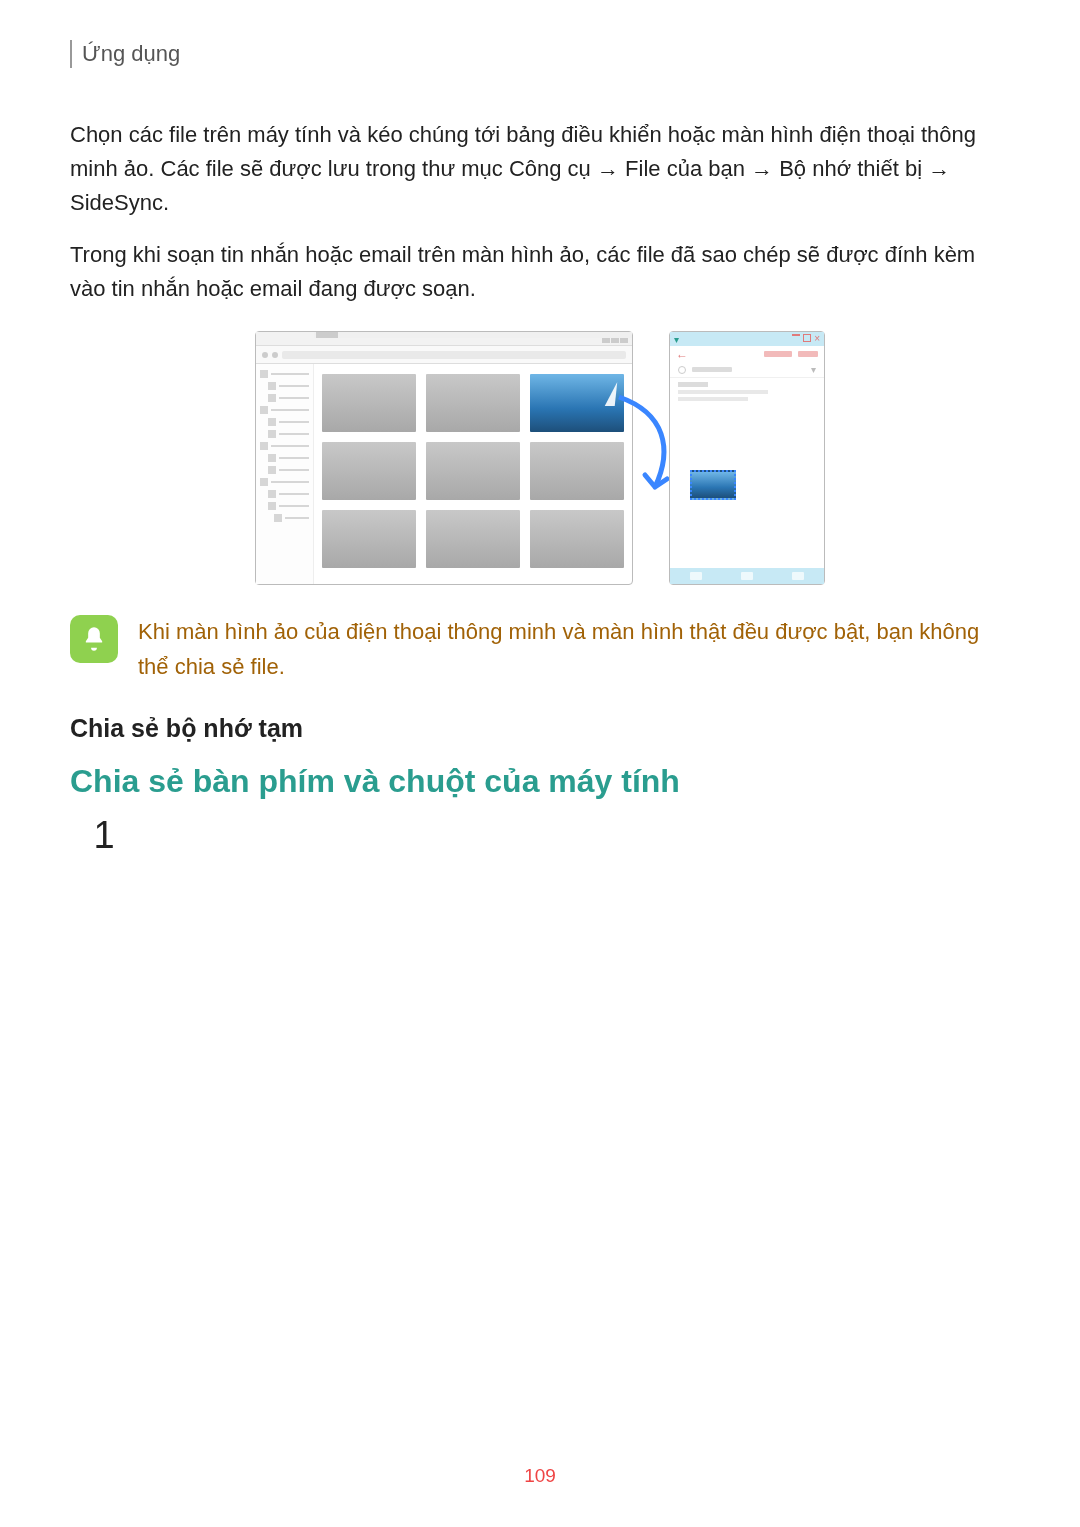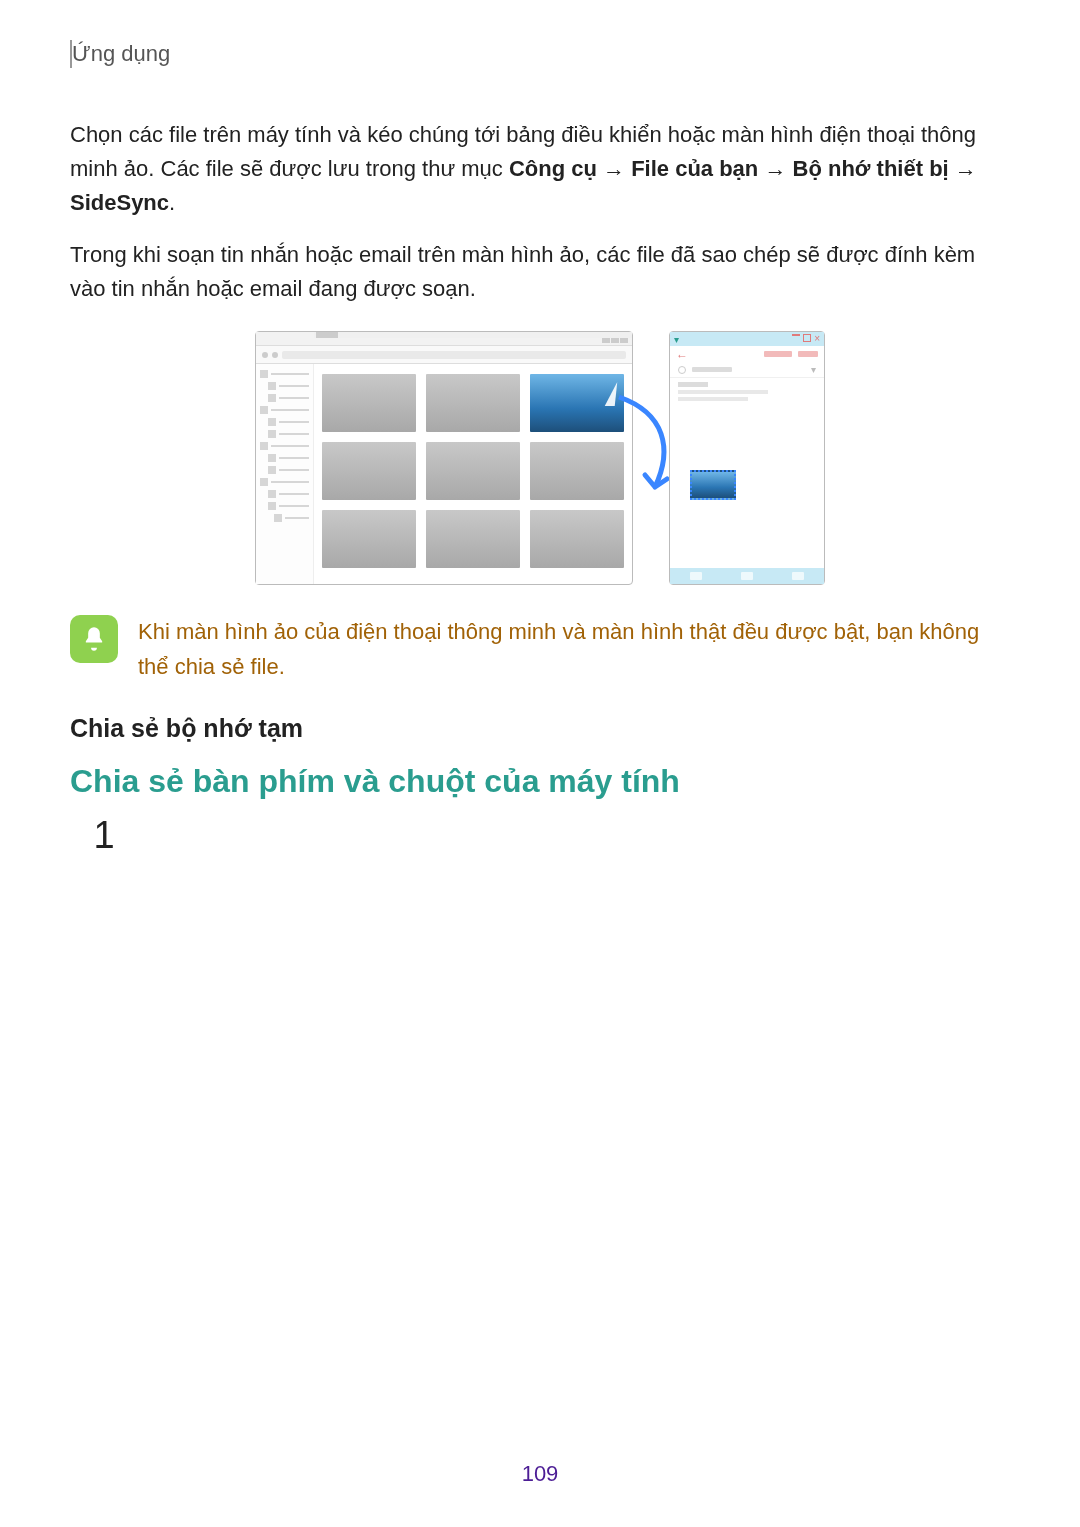--- a/index.html
+++ b/index.html
@@ -9,21 +9,21 @@
     color: #222;
     width: 1080px;
     height: 1527px;
     position: relative;
   }
   .page {
     padding: 40px 70px 0 70px;
   }
   .header-line {
     border-left: 2px solid #999;
-    padding-left: 0;
+    padding-left: 10px;
     margin-bottom: 50px;
     height: 28px;
     display: flex;
     align-items: center;
   }
   .header-text {
     font-size: 22px;
     color: #555;
   }
   h3.section-h {
@@ -31,21 +31,21 @@
     font-weight: bold;
     color: #222;
     margin-bottom: 18px;
   }
   p.body-text {
     font-size: 22px;
     line-height: 1.55;
     color: #222;
     margin-bottom: 18px;
   }
-  .bold { font-weight: bold; }
+  .bold { font-weight: normal; }
   .figure-wrap {
     display: flex;
     justify-content: center;
     margin: 25px 0 30px 0;
   }
   .note-row {
     display: flex;
     align-items: flex-start;
     gap: 20px;
     margin: 0 0 30px 0;
@@ -91,22 +91,22 @@
     line-height: 1.6;
     color: #222;
     margin-bottom: 10px;
   }
   .page-number {
     position: absolute;
     bottom: 40px;
     left: 0;
     width: 100%;
     text-align: center;
-    font-size: 22px;
-    color: #4c1d95;
+    font-size: 19px;
+    color: #ef4444;
   }
   
   .illus {
     width: 570px;
     height: 254px;
     position: relative;
   }
   .pc-win {
     position: absolute;
     left: 0; top: 0;

